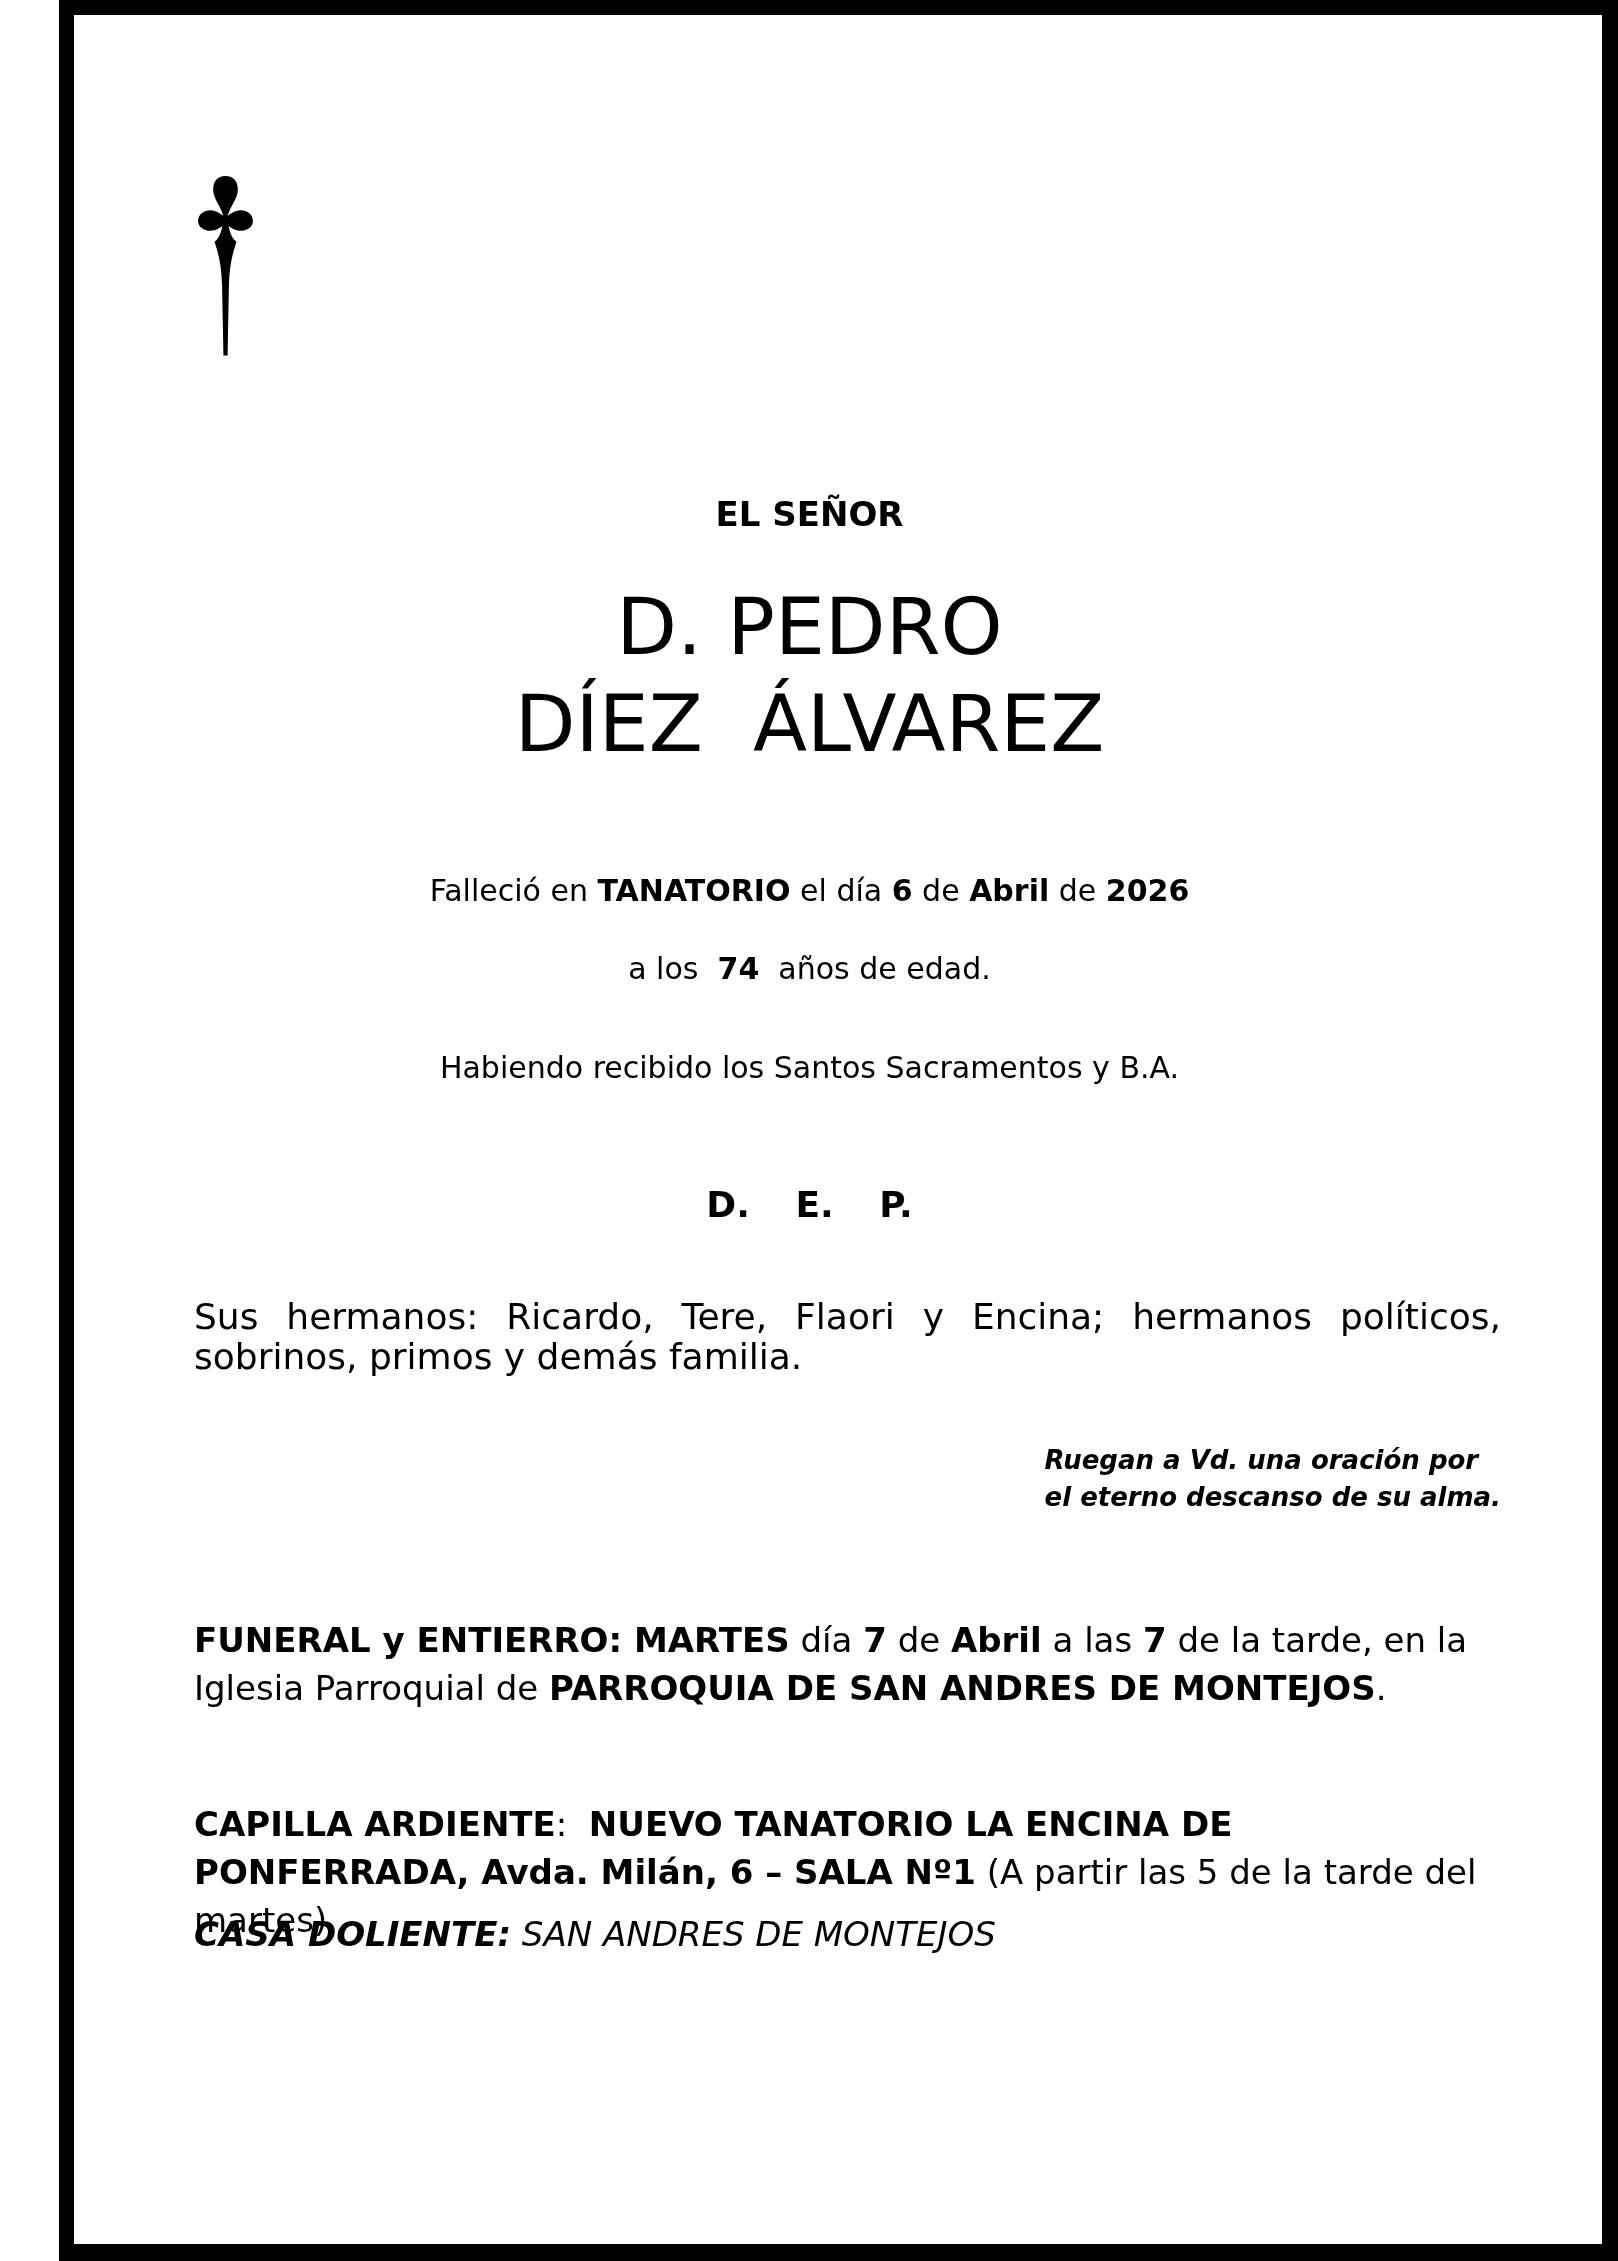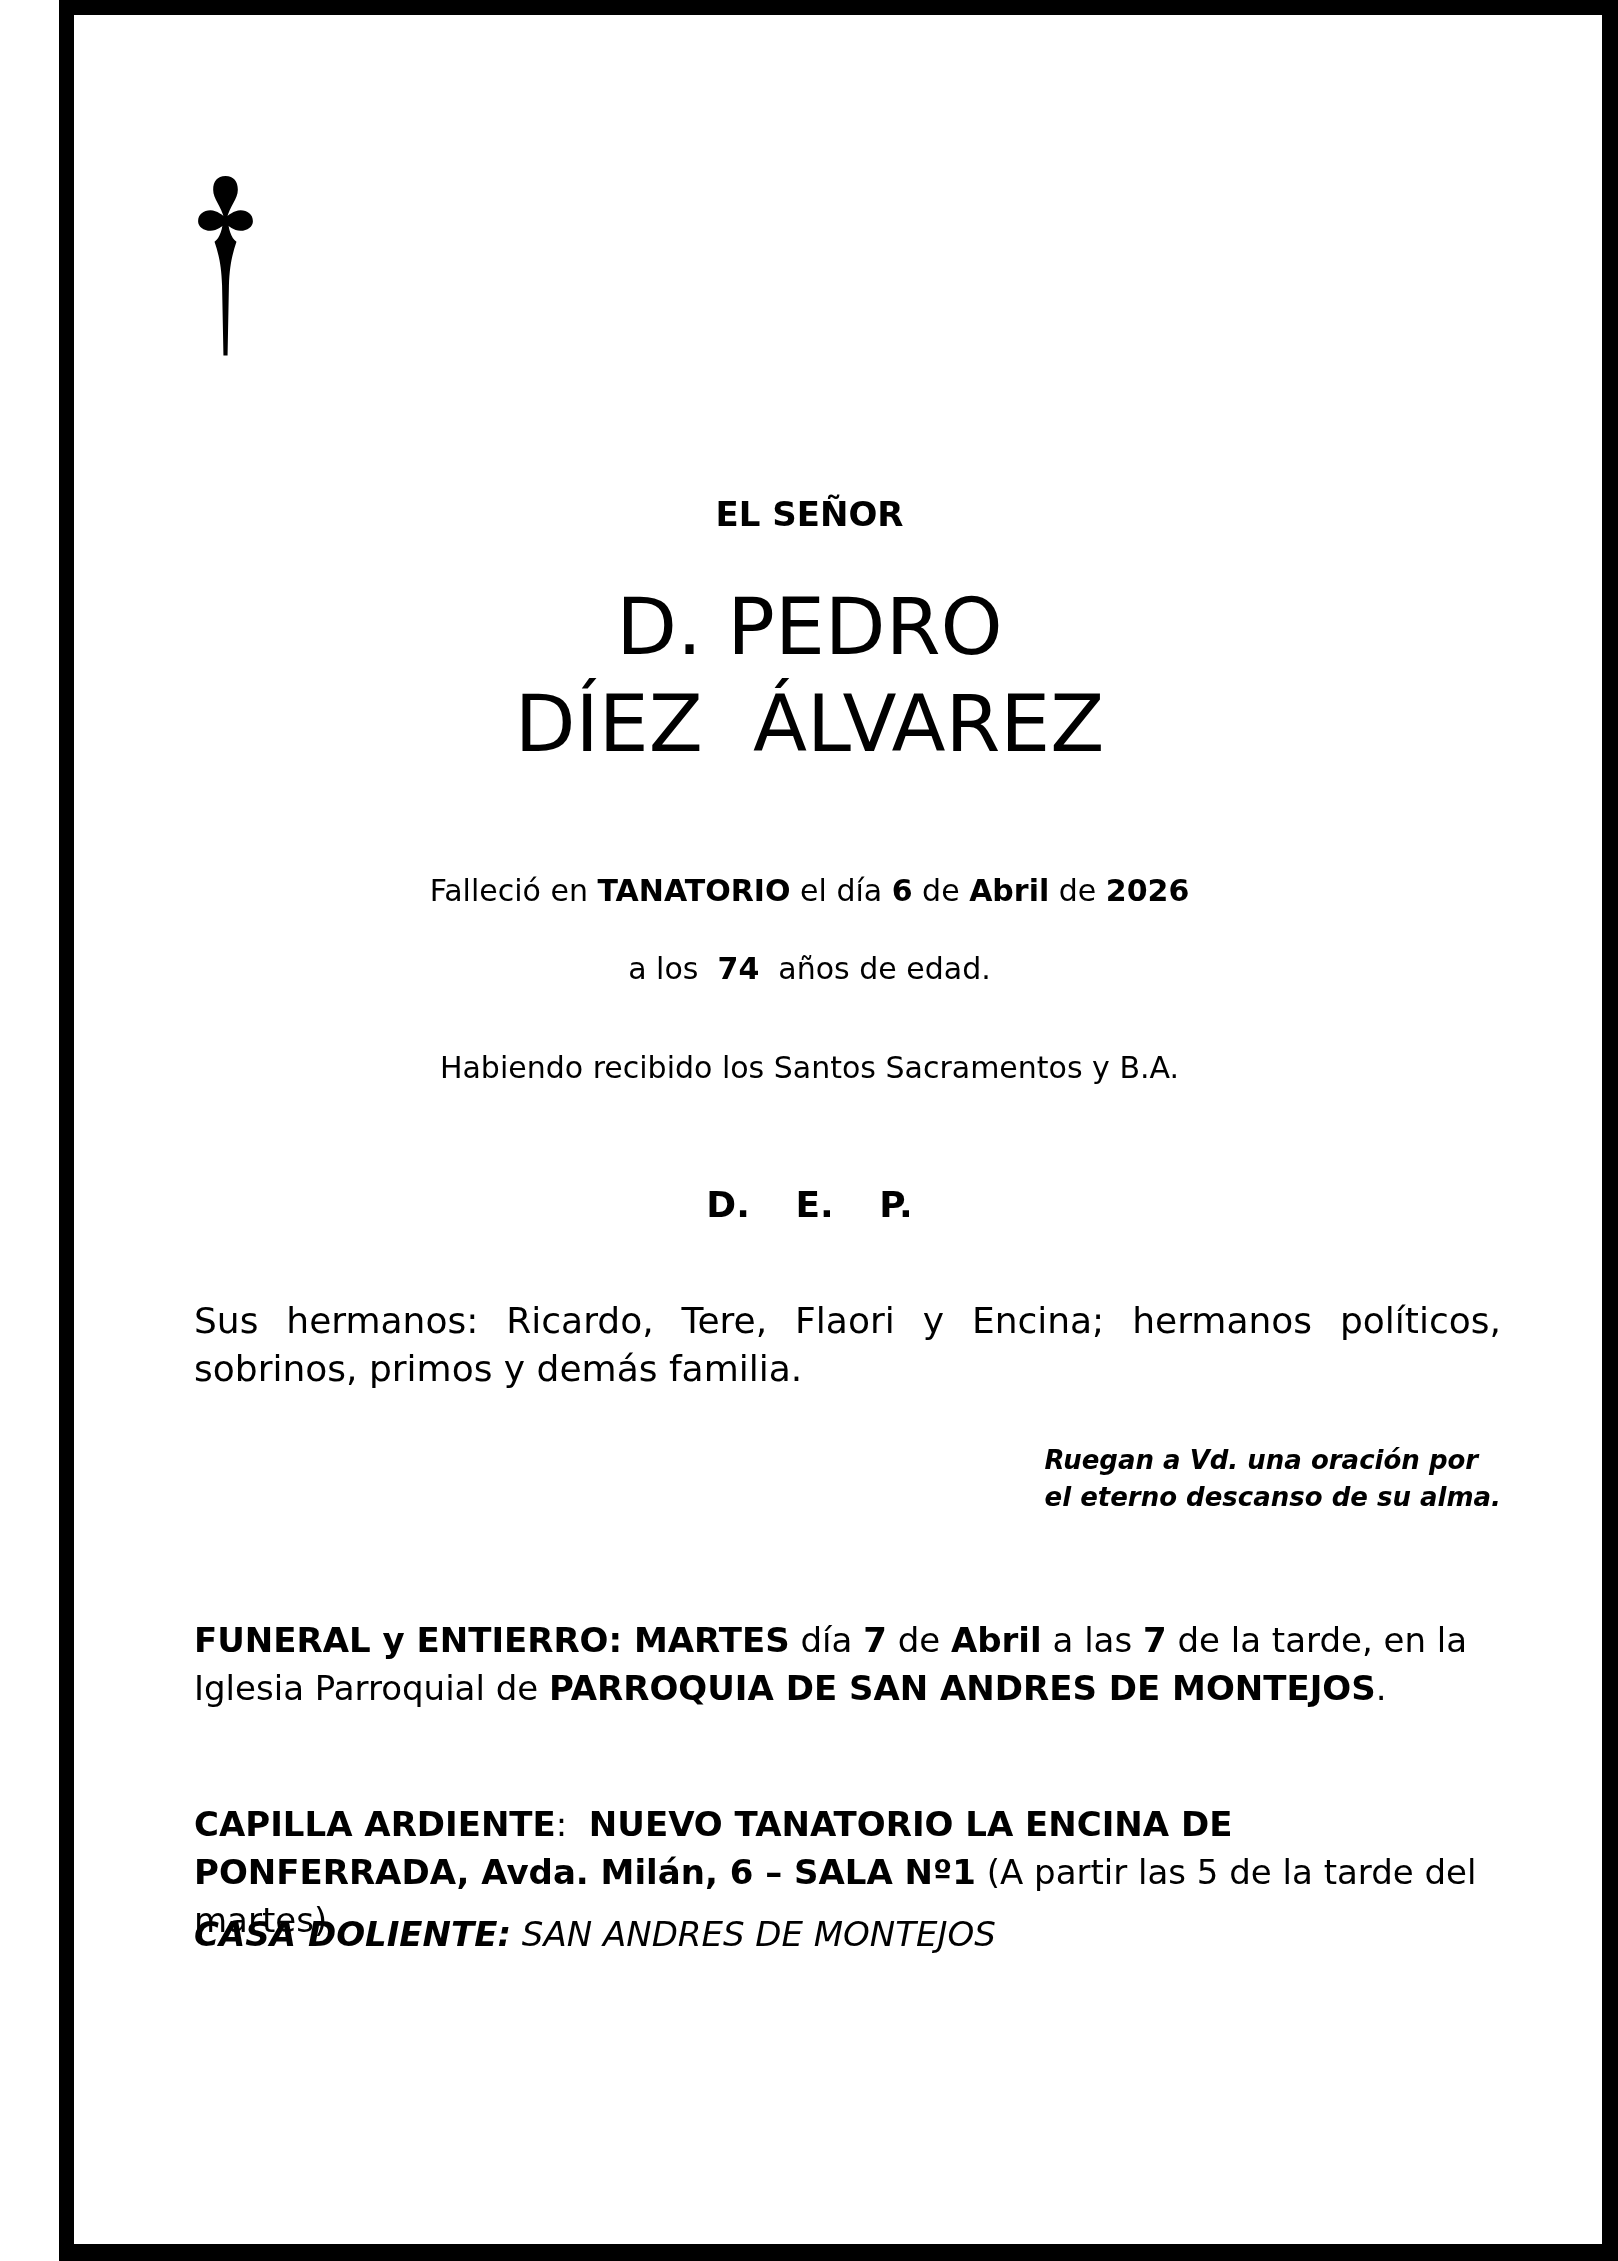--- a/index.html
+++ b/index.html
@@ -62,21 +62,21 @@
       font-size: 36px;
       font-weight: bold;
       word-spacing: 33px;
     }
     .family {
       position: absolute;
       left: 194px;
       width: 1307px;
       top: 1297px;
       font-size: 36px;
-      line-height: 48px;
+      line-height: 40px;
       text-align: justify;
       text-align-last: left;
     }
     .prayer {
       position: absolute;
       right: 118px;
       top: 1442px;
       text-align: left;
       font-size: 26px;
       line-height: 37px;

